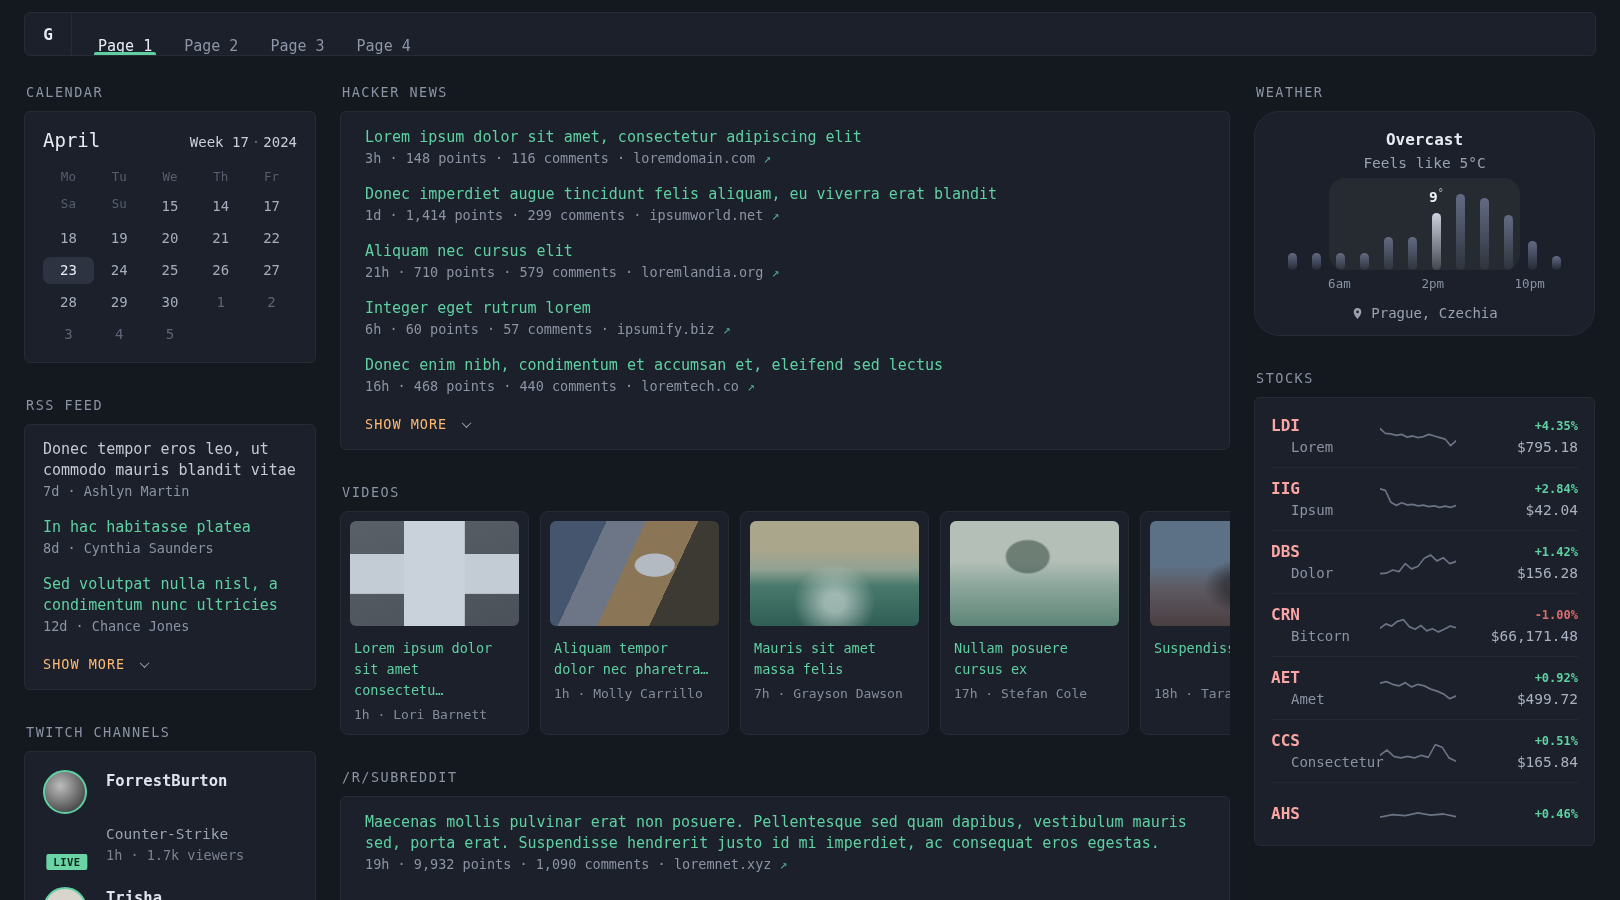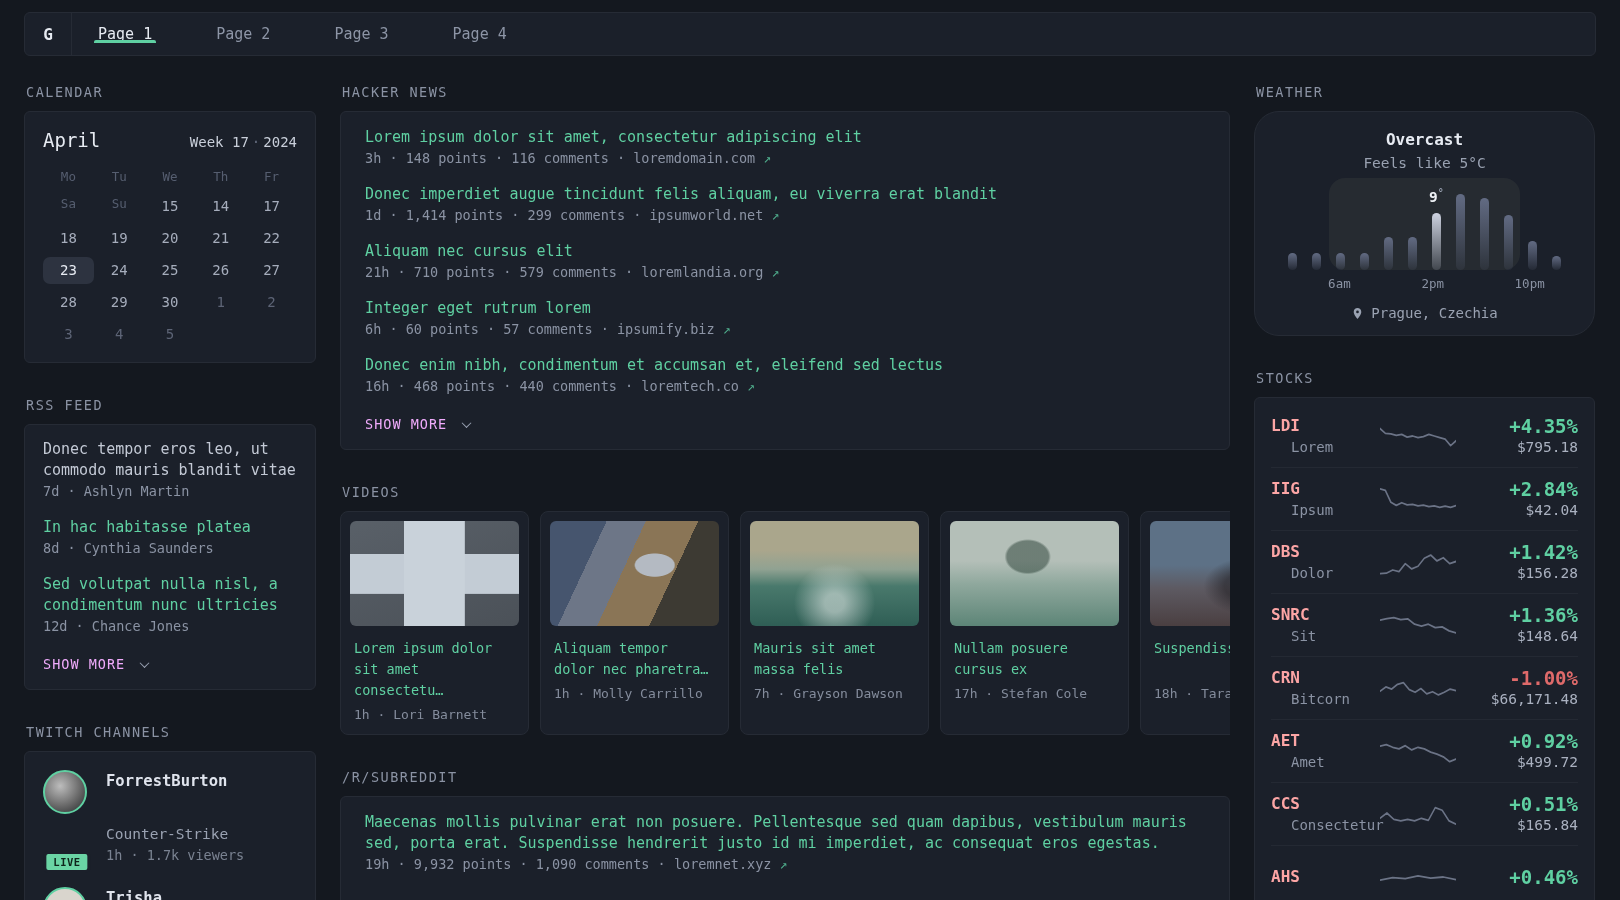--- a/index.html
+++ b/index.html
@@ -16,21 +16,21 @@
     color:var(--text);
   }
   
   .nav{
     margin:12px 24px 0 24px;height:44px;background:var(--card);
     border:1px solid var(--line);border-radius:6px;
     display:flex;align-items:stretch;
   }
   .nav-logo{width:47px;display:flex;align-items:center;justify-content:center;
     border-right:1px solid var(--line);color:var(--bright);font-weight:bold;font-size:16px;}
-  .nav-tabs{display:flex;align-items:center;padding-left:22px;gap:32px;}
+  .nav-tabs{display:flex;align-items:flex-end;padding-left:22px;}
   .tab{position:relative;display:flex;align-items:center;padding:0 4px;margin-right:24px;
     font-size:15px;color:#8d95a6;cursor:pointer;}
   .tab.active{color:var(--bright);}
   .tab.active::after{content:"";position:absolute;left:0;right:0;bottom:0;height:3px;
     background:var(--green);border-radius:2px 2px 0 0;}
   
   .main{display:grid;grid-template-columns:292px 890px 341px;column-gap:24px;
     padding:0 24px;margin-top:28px;align-items:start;}
   .section{margin-bottom:34px;}
   .sec-label{font-size:13.5px;letter-spacing:1.5px;color:#8b93a4;margin:0 0 11px 2px;}
@@ -48,21 +48,21 @@
   .cal-day.dim{color:#5d6476;}
   
   .feed{padding:14px 18px 16px 18px;}
   .feed-item{margin-bottom:15px;}
   .f-title{font-size:15px;line-height:21px;color:var(--green);cursor:pointer;display:block;}
   .f-title.muted{color:var(--titlegray);}
   .f-meta{font-size:13.5px;color:#8b93a4;line-height:21px;}
   .f-domain{color:#8b93a4;cursor:pointer;}
   .f-arrow{color:var(--green-dim);font-size:13px;}
   .show-more{display:inline-flex;align-items:center;gap:16px;font-size:13.5px;
-    letter-spacing:1px;color:#f0abfc;cursor:pointer;margin-top:4px;}
+    letter-spacing:1px;color:#fdba74;cursor:pointer;margin-top:4px;}
   .chev{width:7px;height:7px;border-right:1.6px solid #99a1b2;border-bottom:1.6px solid #99a1b2;
     transform:rotate(45deg) translate(-1px,-1px);}
   
   .hn{padding:15px 24px 16px 24px;}
   .hn .feed-item{margin-bottom:15px;}
   
   .tw{padding:18px;}
   .tw-row{display:flex;gap:15px;margin-bottom:22px;cursor:pointer;}
   .tw-av-wrap{position:relative;width:48px;flex:0 0 48px;}
   .tw-av{width:44px;height:44px;border-radius:50%;border:2px solid var(--green);}
@@ -121,21 +121,21 @@
   
   .stocks{padding:6px 16px 0 16px;}
   .stk-row{display:flex;align-items:center;height:63px;border-top:1px solid #242933;cursor:pointer;}
   .stk-row:first-child{border-top:none;}
   .stk-left{flex:1;min-width:0;}
   .stk-ticker{font-size:16px;font-weight:bold;color:#fca5a5;line-height:22px;}
   .stk-name{font-size:14px;color:#8b93a4;line-height:20px;margin-left:20px;}
   .stk-spark{flex:0 0 76px;height:32px;margin:0 10px;}
   .stk-spark polyline{fill:none;stroke:#6b7386;stroke-width:2;stroke-linejoin:round;stroke-linecap:round;}
   .stk-right{flex:0 0 112px;text-align:right;}
-  .stk-change{font-size:19px;font-weight:bold;line-height:22px;}
+  .stk-change{font-size:12px;font-weight:bold;line-height:22px;}
   .stk-change.up{color:var(--green);}
   .stk-change.down{color:var(--red);}
   .stk-price{font-size:14.5px;color:#aab1c0;line-height:20px;}
 </style>
 </head>
 <body>
 
 <div class="nav">
   <div class="nav-logo">G</div>
   <div class="nav-tabs">
@@ -434,33 +434,20 @@
           <svg class="stk-spark" viewBox="0 0 100 36" preserveAspectRatio="none">
               <polyline points="0.0,31.2 8.3,30.6 16.7,27.0 25.0,28.8 33.3,19.8 41.7,25.8 50.0,22.8 58.3,13.8 66.7,10.2 75.0,16.8 83.3,13.2 91.7,19.8 100.0,17.4"></polyline>
             </svg>
           <div class="stk-right">
             <div class="stk-change up">+1.42%</div>
             <div class="stk-price">$156.28</div>
           </div>
         </div>
         <div class="stk-row">
           <div class="stk-left">
-            <div class="stk-ticker">SNRC</div>
-            <div class="stk-name">Sit</div>
-          </div>
-          <svg class="stk-spark" viewBox="0 0 100 36" preserveAspectRatio="none">
-              <polyline points="0.0,12.6 9.1,10.8 18.2,9.6 27.3,12.0 36.4,11.1 45.5,17.1 54.5,19.2 63.6,17.1 72.7,21.0 81.8,20.1 90.9,24.6 100.0,27.0"></polyline>
-            </svg>
-          <div class="stk-right">
-            <div class="stk-change up">+1.36%</div>
-            <div class="stk-price">$148.64</div>
-          </div>
-        </div>
-        <div class="stk-row">
-          <div class="stk-left">
             <div class="stk-ticker">CRN</div>
             <div class="stk-name">Bitcorn</div>
           </div>
           <svg class="stk-spark" viewBox="0 0 100 36" preserveAspectRatio="none">
               <polyline points="0.0,21.6 7.7,16.8 15.4,19.2 23.1,13.8 30.8,12.0 38.5,19.8 46.2,22.8 53.8,18.6 61.5,24.6 69.2,22.2 76.9,25.8 84.6,22.8 92.3,19.2 100.0,21.0"></polyline>
             </svg>
           <div class="stk-right">
             <div class="stk-change down">-1.00%</div>
             <div class="stk-price">$66,171.48</div>
           </div>

